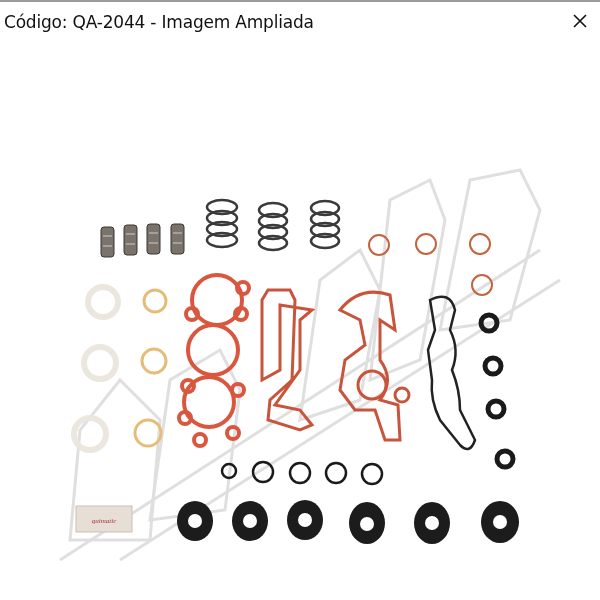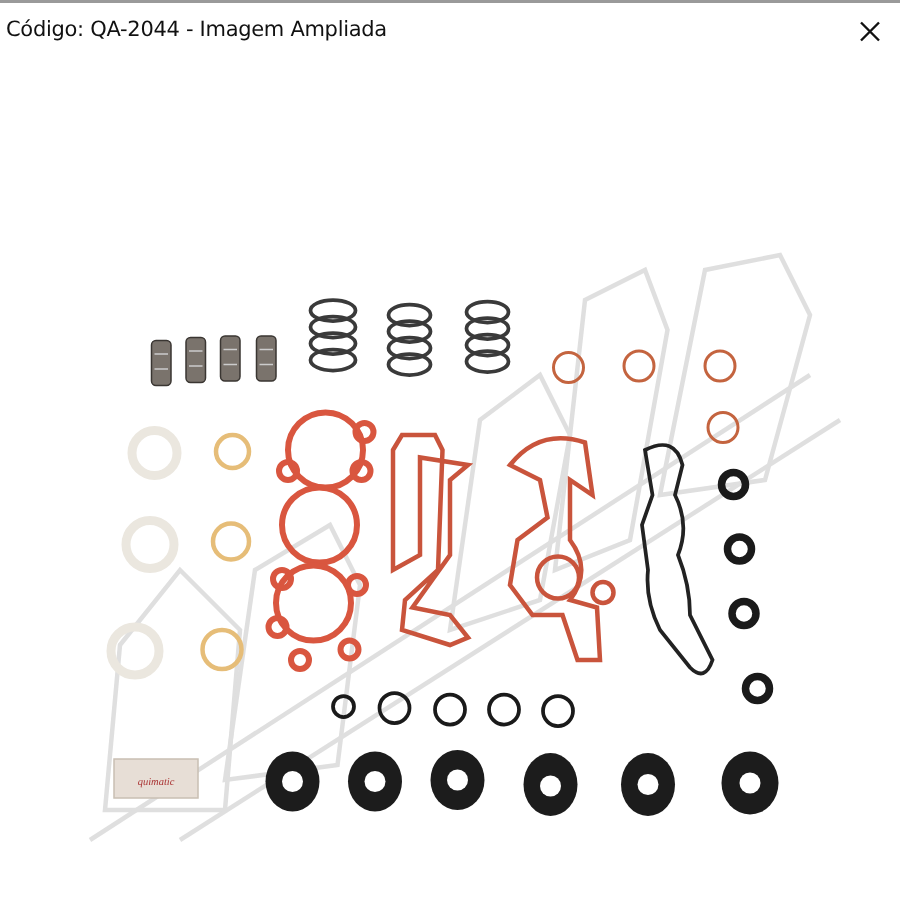--- a/index.html
+++ b/index.html
@@ -1,18 +1,18 @@
 <!DOCTYPE html>
 <html><head>
 <meta charset="utf-8">
 <style>
   html,body{margin:0;padding:0;background:#fff;}
   body{width:600px;height:600px;position:relative;overflow:hidden;font-family:"DejaVu Sans","Liberation Sans",sans-serif;}
   .topline{position:absolute;left:0;top:0;width:600px;height:2px;background:#9a9a9a;}
-  .title{position:absolute;left:4px;top:12px;font-size:14px;color:#111;letter-spacing:-0.2px;}
+  .title{position:absolute;left:4px;top:12px;font-size:17px;color:#111;letter-spacing:-0.2px;}
   .close{position:absolute;left:569px;top:10px;width:22px;height:22px;cursor:pointer;}
   .photo{position:absolute;left:0;top:40px;width:560px;height:560px;}
 </style>
 </head>
 <body>
 
 <div class="topline"></div>
 <div class="title">Código: QA-2044 - Imagem Ampliada</div>
 <div class="close">
   <svg width="22" height="22" viewBox="0 0 22 22">

